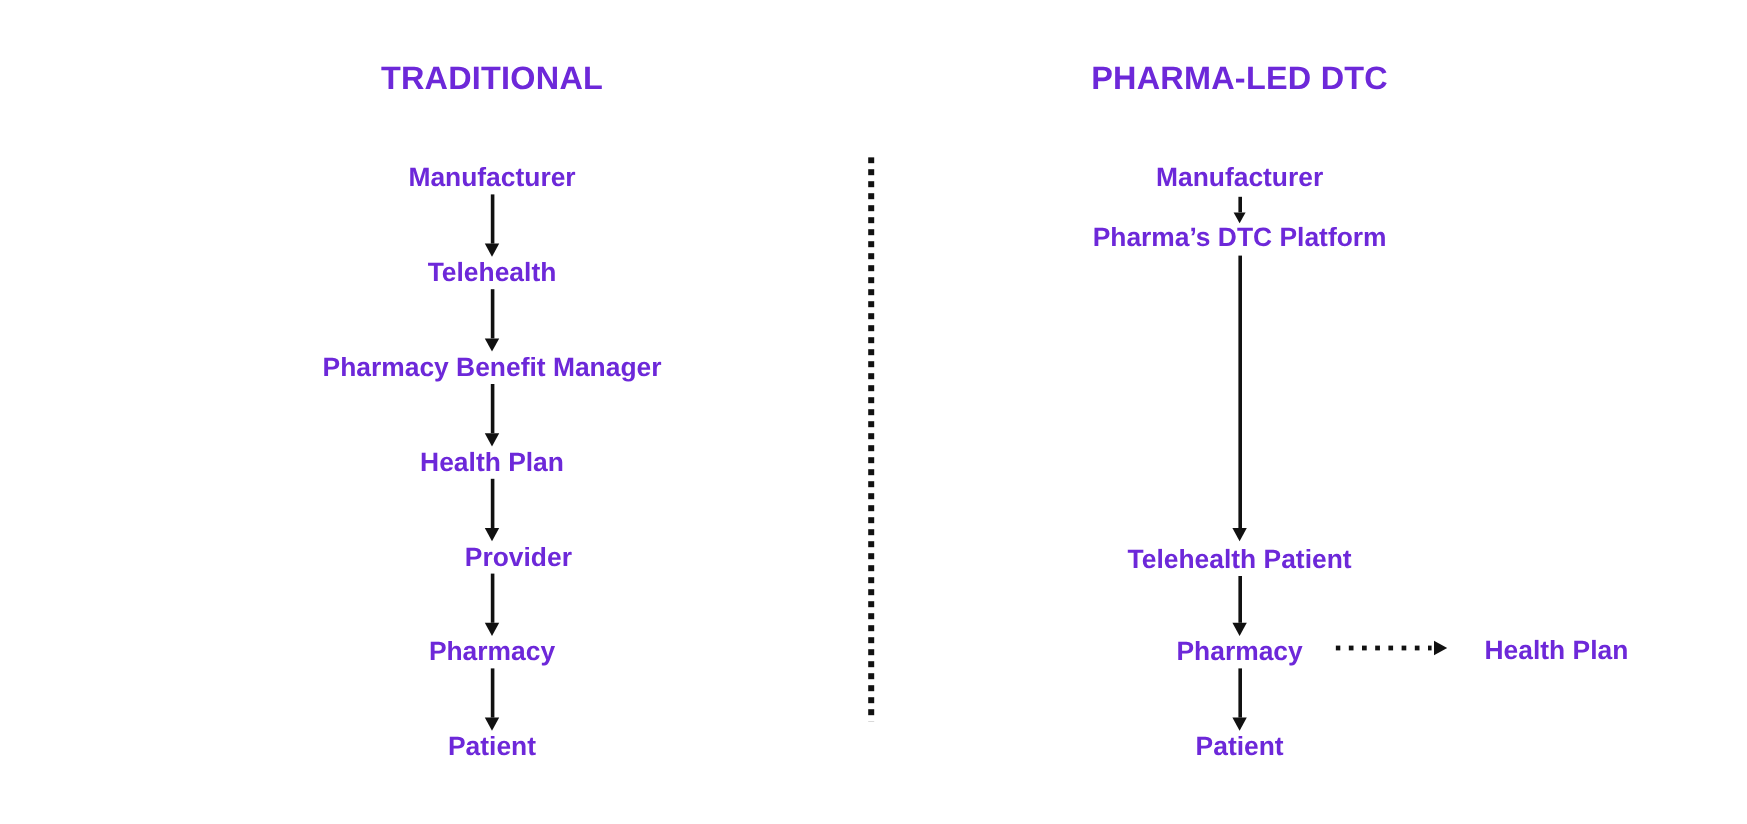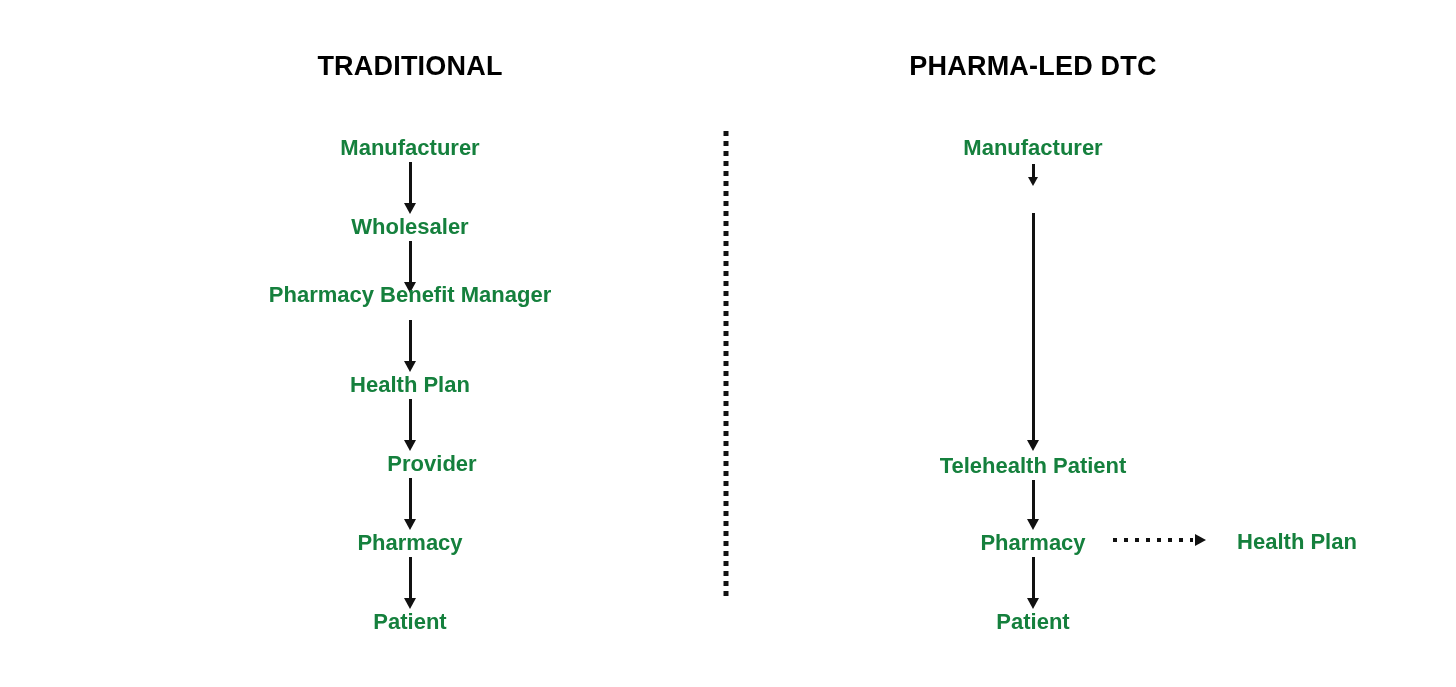--- a/index.html
+++ b/index.html
@@ -20,32 +20,32 @@
     background: #ffffff;
     overflow: hidden;
   }
 
   
   .col-header {
     position: absolute;
     font-size: 27px;
     font-weight: 700;
     letter-spacing: 0.2px;
-    color: #000000;
+    color: #6d28d9;
     text-align: center;
     white-space: nowrap;
     transform: translate(-50%, -50%);
   }
 
   
   .node {
     position: absolute;
     font-size: 22px;
     font-weight: 700;
-    color: #15803d;
+    color: #6d28d9;
     text-align: center;
     white-space: nowrap;
     line-height: 1.15;
     transform: translate(-50%, -50%);
   }
   .node.two-line {
     white-space: normal;
     line-height: 1.32;
   }
   .node .line { display: block; }
@@ -129,28 +129,28 @@
 
   <div class="col-header" style="left:410px; top:66px;">TRADITIONAL</div>
 
   <div class="node" style="left:410px; top:148px;">Manufacturer</div>
 
   <div class="v-arrow" style="left:410px; top:162px; width:18px; height:52px;">
     <div class="shaft" style="height:41px;"></div>
     <div class="head"></div>
   </div>
 
-  <div class="node" style="left:410px; top:227px;">Wholesaler</div>
+  <div class="node" style="left:410px; top:227px;">Telehealth</div>
 
   <div class="v-arrow" style="left:410px; top:241px; width:18px; height:52px;">
     <div class="shaft" style="height:41px;"></div>
     <div class="head"></div>
   </div>
 
-  <div class="node" style="left:410px; top:295px;">Pharmacy Benefit Manager</div>
+  <div class="node" style="left:410px; top:306px;">Pharmacy Benefit Manager</div>
 
   <div class="v-arrow" style="left:410px; top:320px; width:18px; height:52px;">
     <div class="shaft" style="height:41px;"></div>
     <div class="head"></div>
   </div>
 
   <div class="node" style="left:410px; top:385px;">Health Plan</div>
 
   <div class="v-arrow" style="left:410px; top:399px; width:18px; height:52px;">
     <div class="shaft" style="height:41px;"></div>
@@ -177,20 +177,21 @@
 
   <div class="col-header" style="left:1033px; top:66px;">PHARMA-LED DTC</div>
 
   <div class="node" style="left:1033px; top:148px;">Manufacturer</div>
 
   <div class="v-arrow small" style="left:1033px; top:164px; width:16px; height:22px;">
     <div class="shaft" style="height:13px;"></div>
     <div class="head"></div>
   </div>
 
+  <div class="node" style="left:1033px; top:198px;">Pharma’s DTC Platform</div>
 
   <div class="v-arrow" style="left:1033px; top:213px; width:18px; height:238px;">
     <div class="shaft" style="height:227px;"></div>
     <div class="head"></div>
   </div>
 
   <div class="node" style="left:1033px; top:466px;">Telehealth Patient</div>
 
   <div class="v-arrow" style="left:1033px; top:480px; width:18px; height:50px;">
     <div class="shaft" style="height:39px;"></div>

